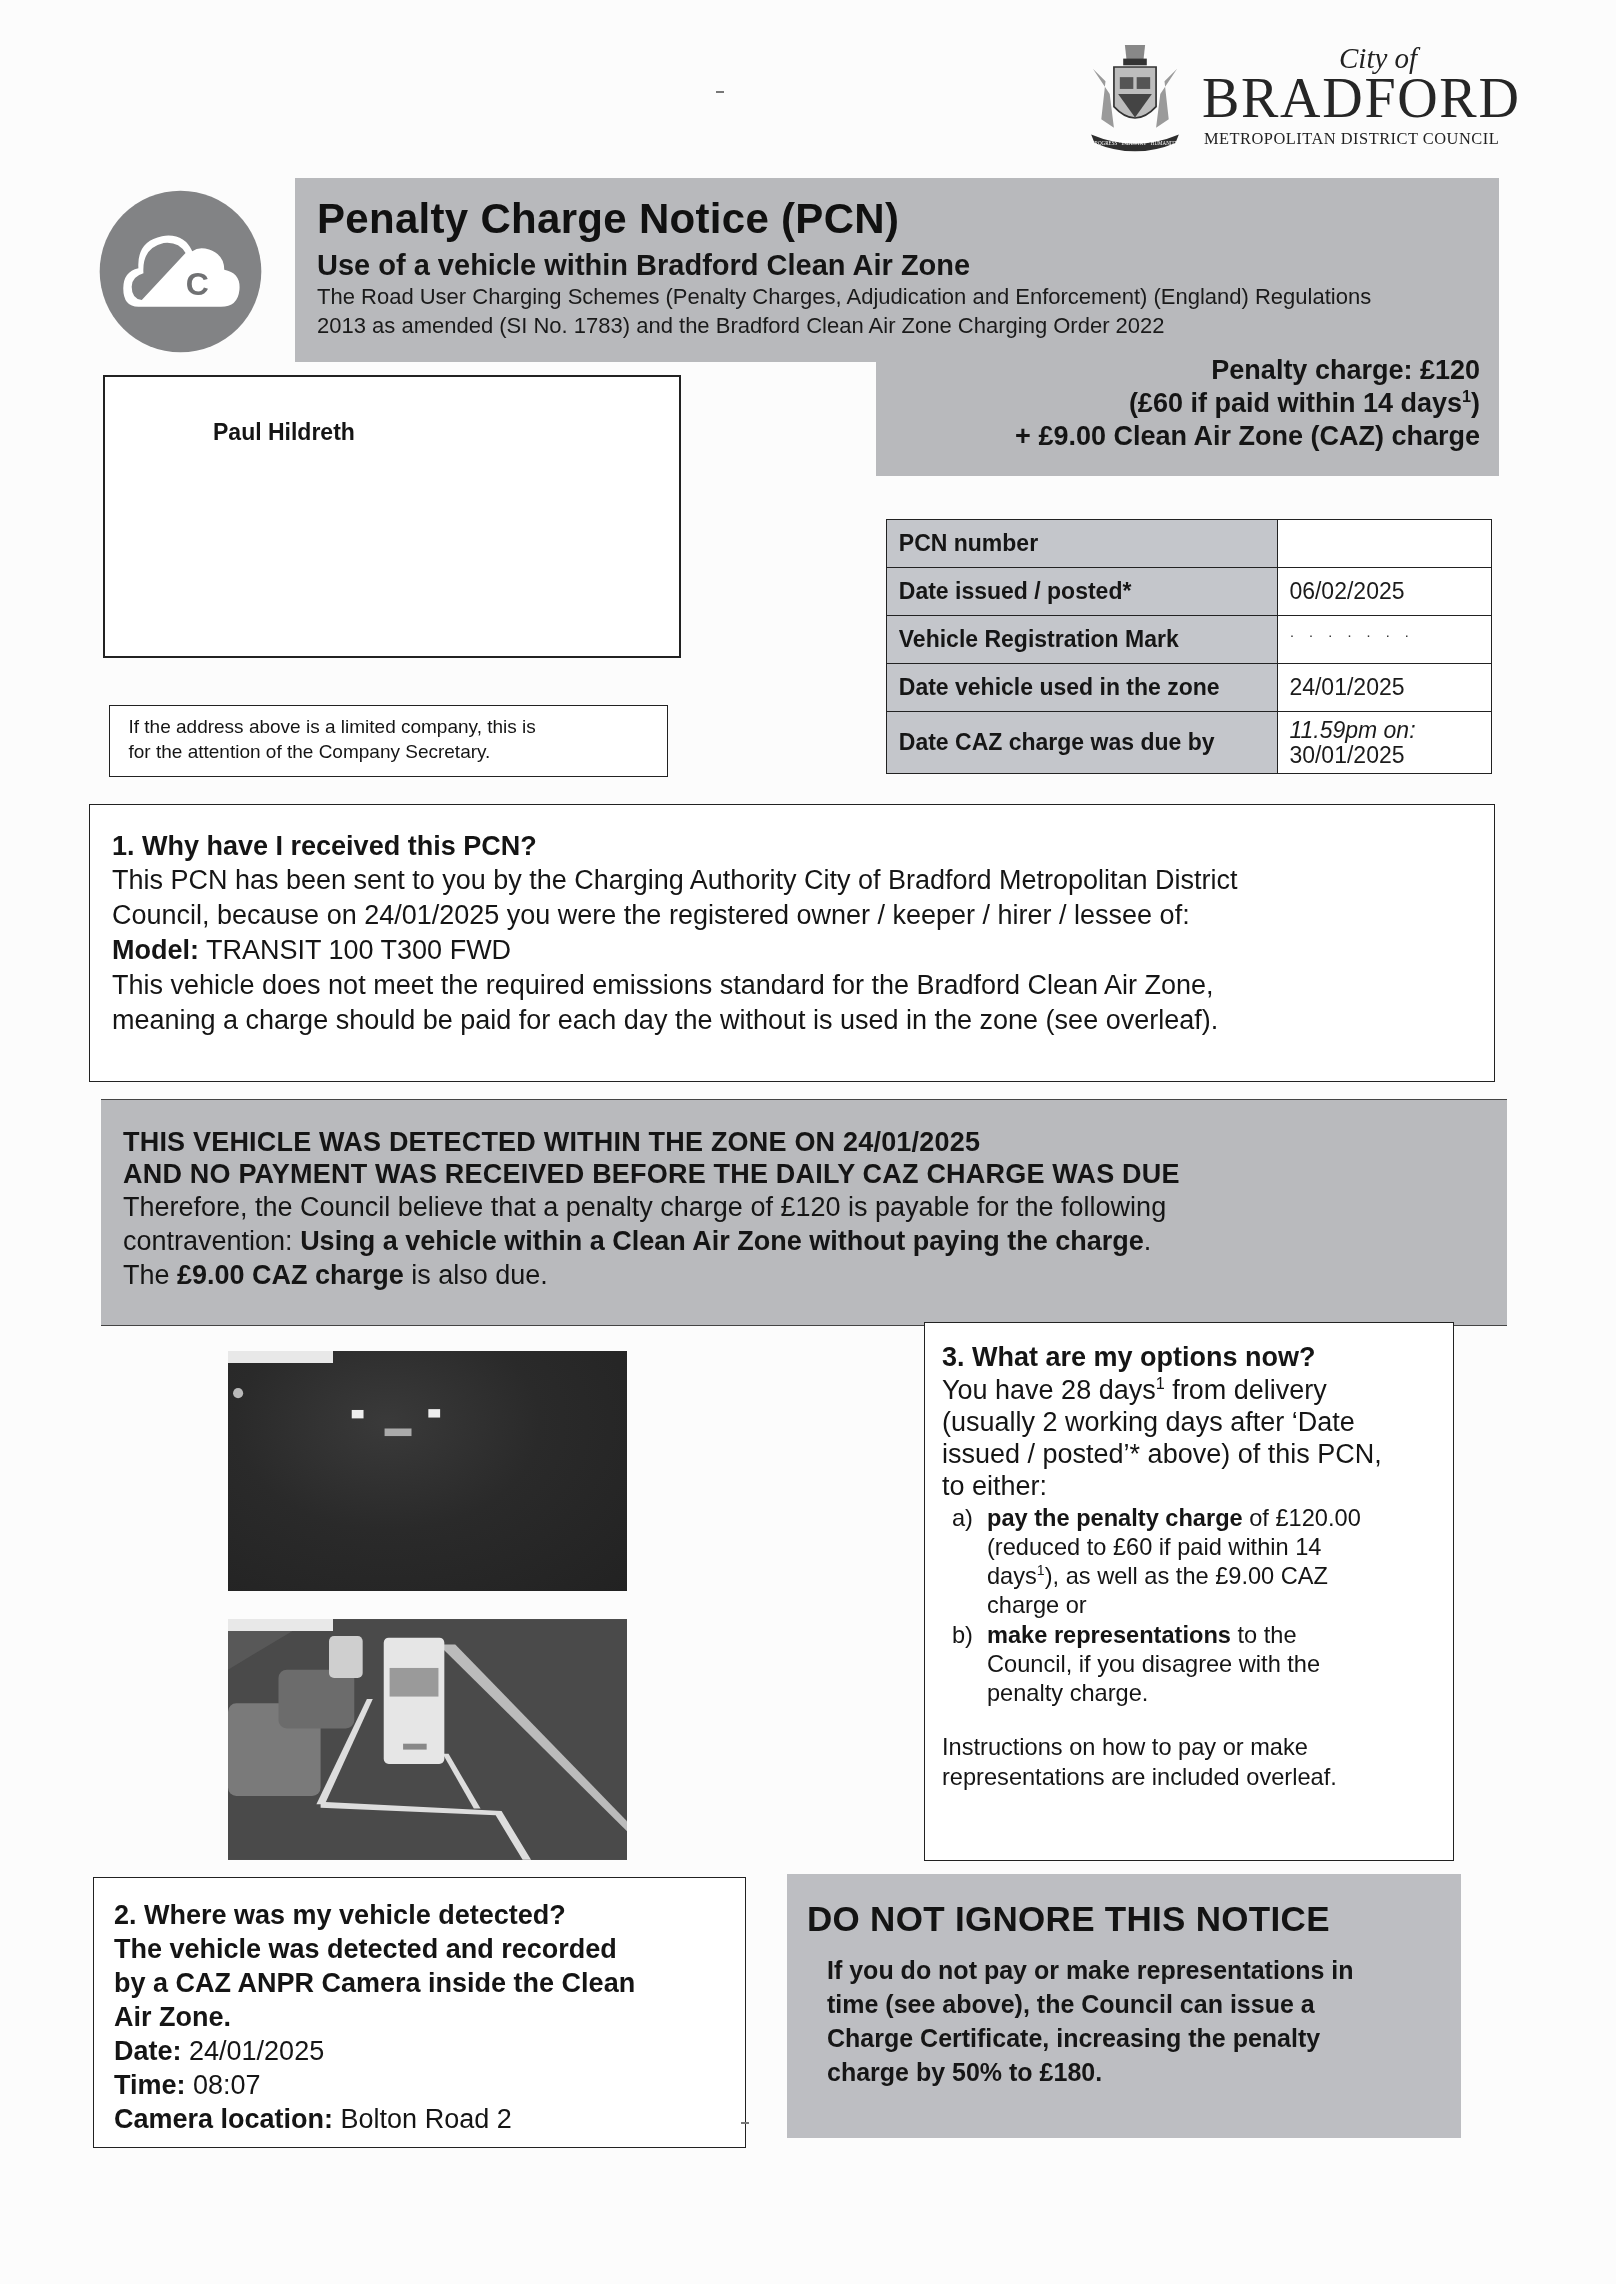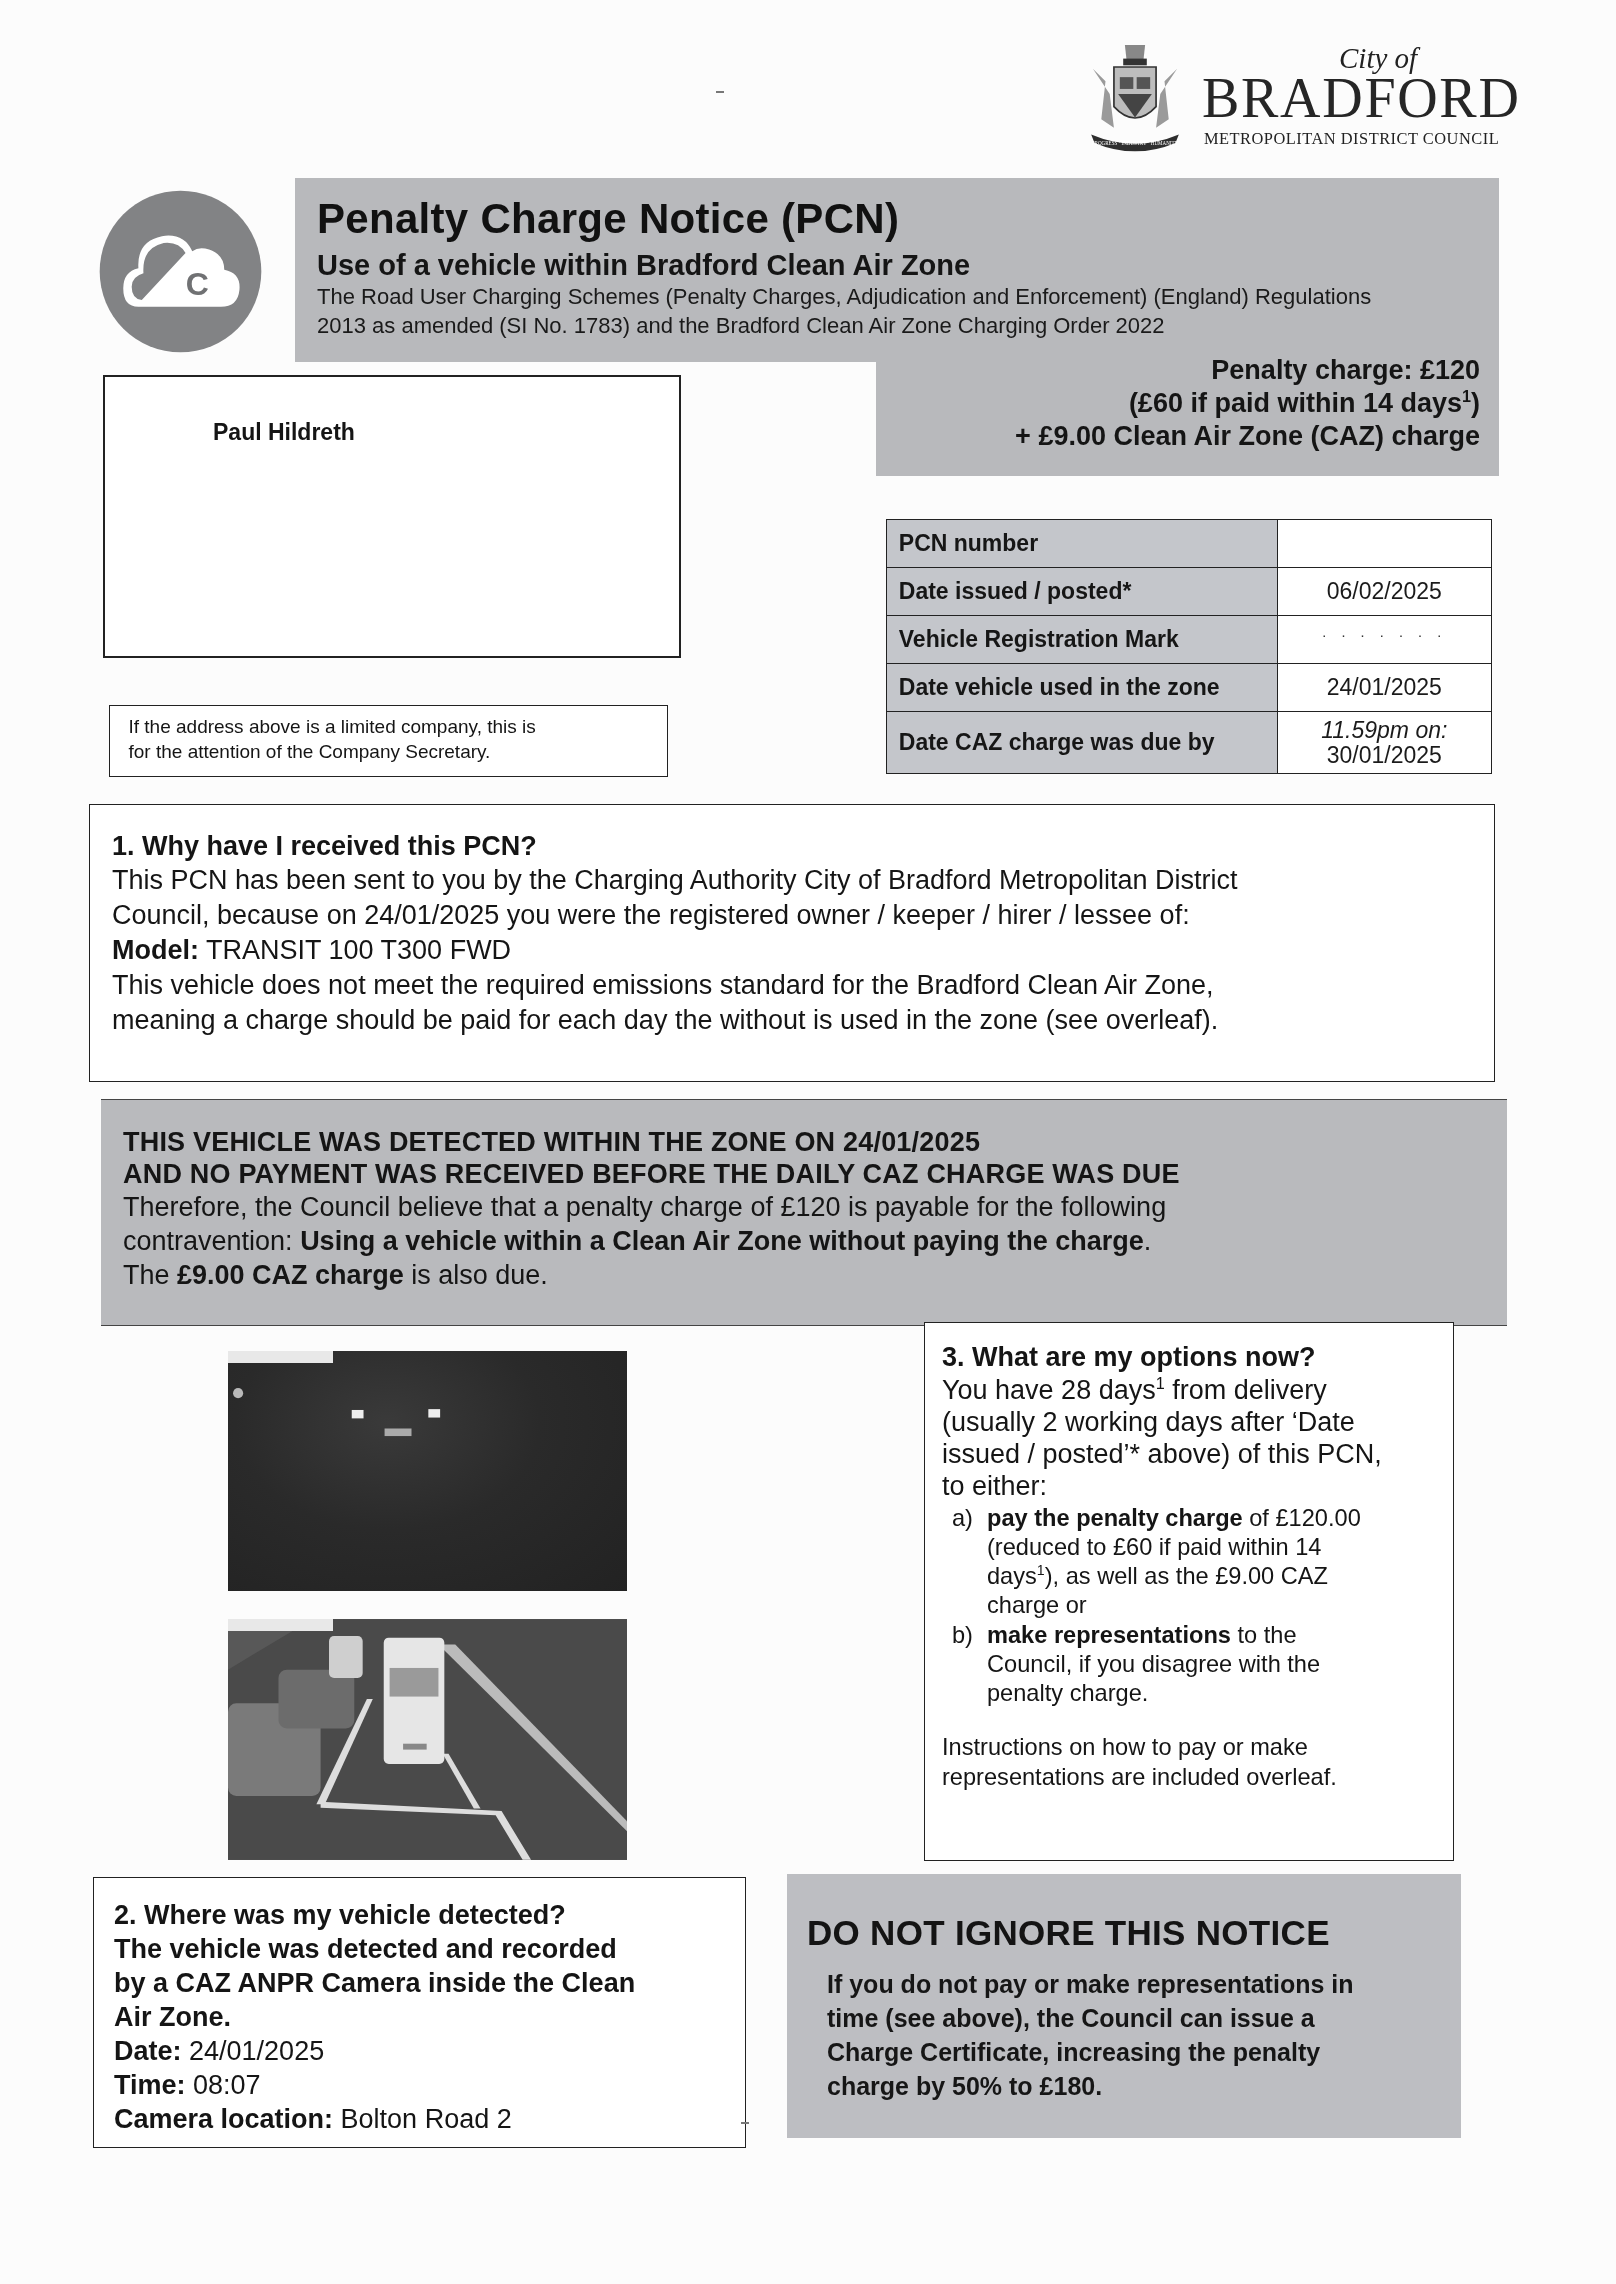--- a/index.html
+++ b/index.html
@@ -30,21 +30,21 @@
 
   
   #address-box { left: 103px; top: 375px; width: 578px; height: 283px; border: 2.1px solid #222; background: #fff; box-sizing: border-box; }
   #recipient-name { position: absolute; left: 108px; top: 42px; font-size: 23px; font-weight: bold; }
   #company-note { left: 109px; top: 705px; width: 559px; height: 72px; border: 1.7px solid #222; box-sizing: border-box; padding: 8.4px 0 0 18.5px; font-size: 19px; line-height: 25px; background: #fff; }
 
   
   #pcn-table { left: 886px; top: 519px; width: 606px; border-collapse: collapse; font-size: 23px; }
   #pcn-table td { border: 1.7px solid #222; height: 47px; padding: 0 11.8px; }
   #pcn-table td.lbl { background: #c4c6cb; width: 366px; font-weight: bold; font-size: 23px; color: #161616; }
-  #pcn-table td.val { background: #fff; text-align: center; font-size: 23px; color: #1b1b1b; }
+  #pcn-table td.val { background: #fff; text-align: left; font-size: 23px; color: #1b1b1b; }
   #pcn-table td.val .it { font-style: italic; display: block; line-height: 25px; }
   #pcn-table tr.tall td { height: 61px; }
   .redacted-dots { letter-spacing: 5px; font-size: 15px; color: #333; vertical-align: top; }
 
   
   #section-why { left: 89px; top: 804px; width: 1406px; height: 278px; border: 1.7px solid #222; box-sizing: border-box; padding: 23.6px 0 0 22px; background: #fff; }
   #section-why .h { font-size: 27px; font-weight: bold; line-height: 34px; }
   #section-why .p { font-size: 27px; line-height: 35px; }
 
   
@@ -66,21 +66,21 @@
   .opt { position: relative; padding-left: 45px; font-size: 23.6px; line-height: 29px; margin-top: 1.7px; }
   .opt .mk { position: absolute; left: 10px; top: 0; }
   #options-footer { font-size: 23.6px; line-height: 30px; margin-top: 23.6px; }
 
   
   #section-where { left: 93px; top: 1877px; width: 653px; height: 271px; border: 1.7px solid #222; box-sizing: border-box; padding: 20px 0 0 20px; background: #fff; }
   #section-where .h { font-size: 27px; font-weight: bold; line-height: 34px; }
   #section-where .p { font-size: 27px; line-height: 34px; }
 
   
-  #warning-band { left: 787px; top: 1874px; width: 674px; height: 264px; background: #bdbec2; box-sizing: border-box; padding: 39px 20px 0 20px; }
+  #warning-band { left: 787px; top: 1874px; width: 674px; height: 264px; background: #bdbec2; box-sizing: border-box; padding: 25px 20px 0 20px; }
   #warning-title { font-size: 35px; font-weight: bold; color: #141414; letter-spacing: 0.3px; }
   #warning-text { font-size: 25px; font-weight: bold; line-height: 34px; margin-top: 13.5px; color: #161616; margin-left: 20px; }
 
   .dash-mark { position: absolute; width: 8.4px; height: 1.7px; background: #777; }
 </style>
 </head>
 <body>
 
 <div id="logo" class="abs">
   <svg id="crest" viewBox="0 0 140 140">

